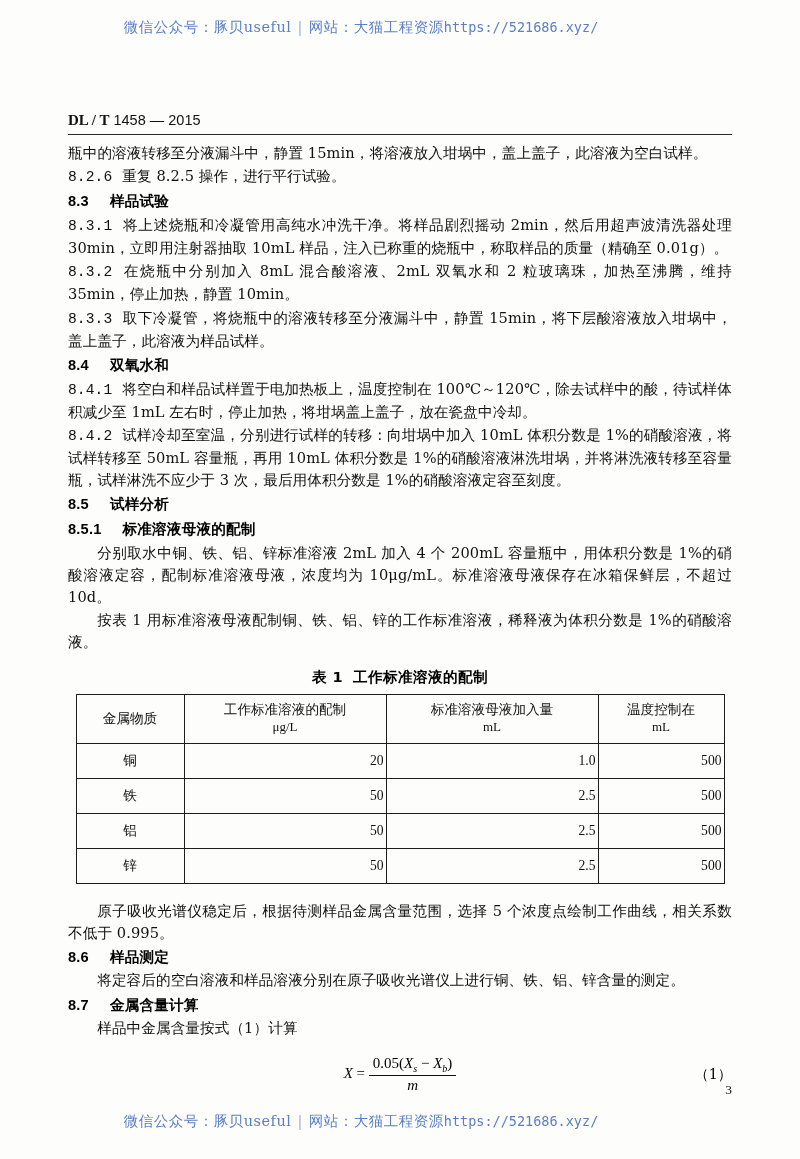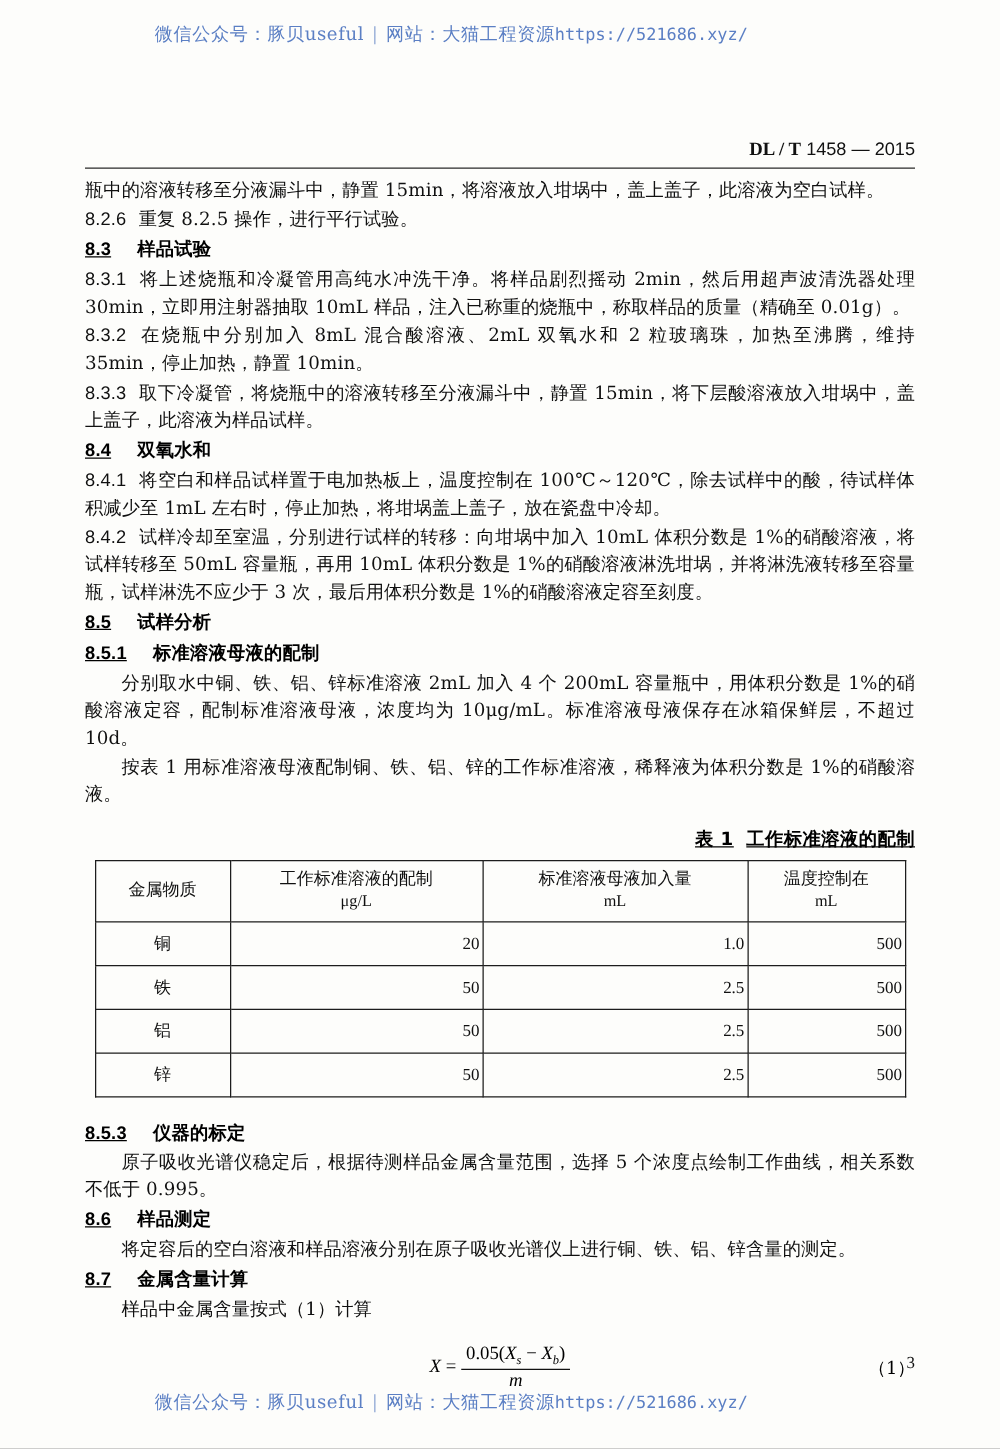--- a/index.html
+++ b/index.html
@@ -41,21 +41,21 @@
   }
   .watermark.top { top: 18px; }
   .watermark.bottom { top: 1112px; }
 
   
   .doc-header {
     position: absolute;
     top: 112px;
     left: 68px;
     width: 664px;
-    text-align: right;
+    text-align: left;
     font-size: 14.5px;
     color: #111;
     font-family: "Liberation Sans", sans-serif;
   }
   .doc-header .std-prefix {
     font-weight: bold;
     font-family: "Liberation Serif", serif;
     font-size: 15px;
   }
   .header-rule {
@@ -90,39 +90,37 @@
     color: #000;
     margin: 2px 0 1px 0;
     font-weight: bold;
     font-family: "DejaVu Sans", "Liberation Sans", sans-serif;
     letter-spacing: 0.2px;
   }
   .clause-head .num {
     font-family: "Liberation Sans", sans-serif;
     font-weight: bold;
     margin-right: 9px;
-    text-decoration: underline;
   }
   .clause-head .ttl { margin-left: 12px; }
 
   .para .lead {
     margin-right: 10px;
-    font-family: Liberation Sans, sans-serif;
+    font-family: Liberation Mono, monospace;
   }
 
   
   .table-caption {
-    text-align: right;
+    text-align: center;
     font-size: 14.6px;
     font-weight: bold;
     font-family: "DejaVu Sans", "Liberation Sans", sans-serif;
     margin: 14px 0 7px 0;
     color: #000;
     letter-spacing: 0.4px;
-    text-decoration: underline;
   }
   .table-caption .tnum { margin-right: 10px; }
   table.spec {
     border-collapse: collapse;
     width: 648px;
     margin: 0 auto;
     table-layout: fixed;
   }
   table.spec th, table.spec td {
     border: 1px solid #1d1d1d;
@@ -328,23 +326,20 @@
           <td>锌</td>
           <td class="val">50</td>
           <td class="val">2.5</td>
           <td class="val">500</td>
         </tr>
       </tbody>
     </table>
 
     <div style="height:16px"></div>
 
-    <p class="clause-head">
-      <span class="num">8.5.3</span><span class="ttl">仪器的标定</span>
-    </p>
     <p class="para indent">原子吸收光谱仪稳定后，根据待测样品金属含量范围，选择 5 个浓度点绘制工作曲线，相关系数不低于 0.995。</p>
 
     <p class="clause-head">
       <span class="num">8.6</span><span class="ttl">样品测定</span>
     </p>
     <p class="para indent">将定容后的空白溶液和样品溶液分别在原子吸收光谱仪上进行铜、铁、铝、锌含量的测定。</p>
 
     <p class="clause-head">
       <span class="num">8.7</span><span class="ttl">金属含量计算</span>
     </p>

